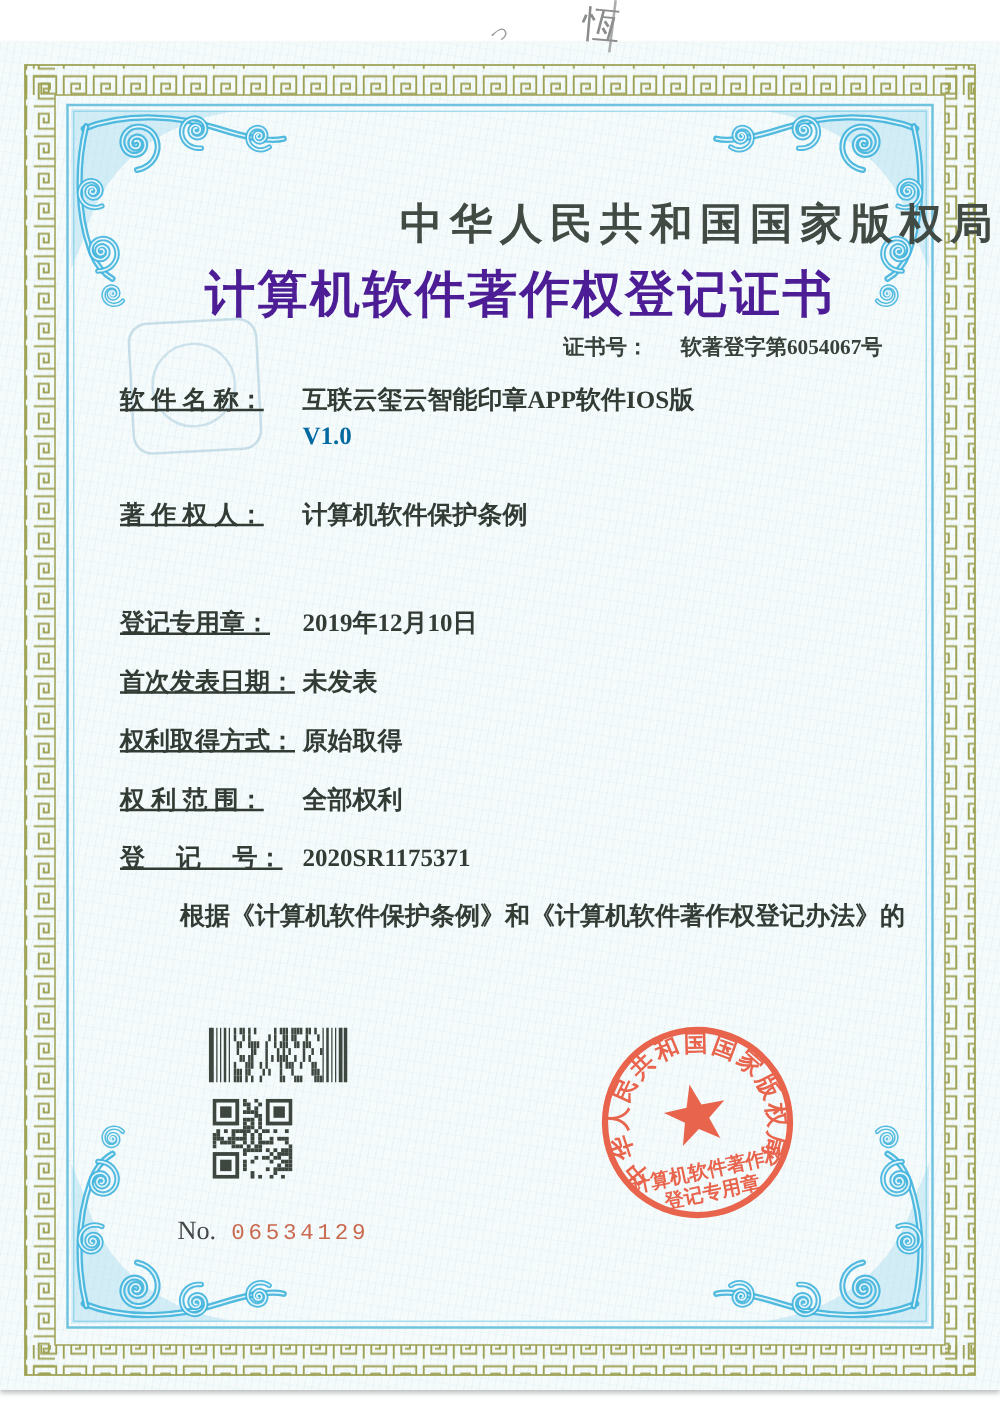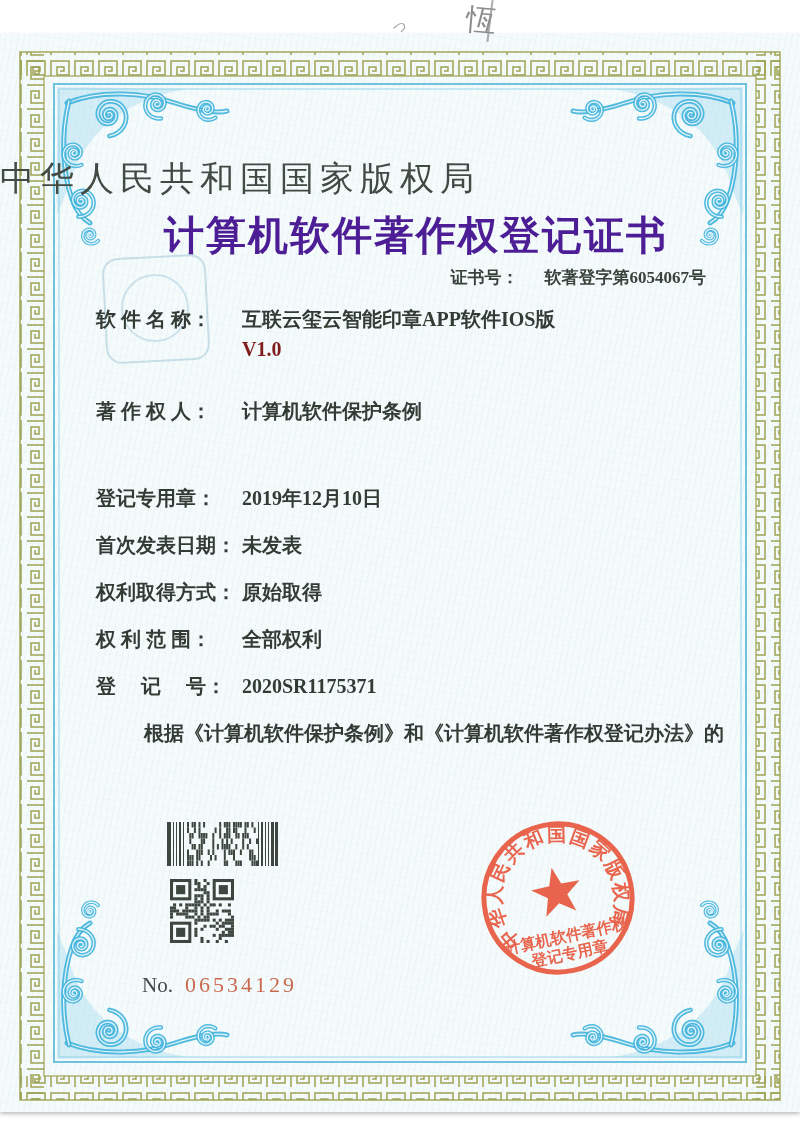--- a/index.html
+++ b/index.html
@@ -23,48 +23,48 @@
   .border-svg{position:absolute;left:0;top:0;width:800px;height:1078px;}
 
   
   .hw-char{position:absolute;left:466px;top:0px;font-size:30px;color:#8b8d8c;
     transform:rotate(5deg);font-family:"DejaVu Sans",sans-serif;z-index:5;}
   .hw-mark{position:absolute;left:390px;top:14px;font-size:17px;color:#9a9c9b;
     transform:rotate(-24deg);z-index:5;}
   .hw-line{position:absolute;left:489px;top:0px;width:1.5px;height:42px;background:#8f918f;
     transform:rotate(7deg);opacity:.75;z-index:6;}
 
-  .issuer{position:absolute;left:0;top:122px;width:100%;text-align:left;
-    font-size:34px;font-weight:400;letter-spacing:6px;color:#424a44;}
+  .issuer{position:absolute;left:0;top:122px;width:100%;text-align:right;
+    font-size:34px;font-weight:700;letter-spacing:6px;color:#424a44;}
   .cert-title{position:absolute;left:0;top:174px;width:100%;text-align:center;
     font-size:40px;font-weight:700;letter-spacing:2px;color:#4c1d95;margin-left:16px;}
   .certno{position:absolute;top:232px;right:94px;font-size:17px;font-weight:700;color:#39413b;}
   .certno .lbl{margin-right:26px;}
 
   .watermark-stamp{position:absolute;left:104px;top:222px;width:100px;height:102px;
     border:2px solid rgba(128,178,202,.38);border-radius:16px;transform:rotate(-3deg);}
   .watermark-stamp::after{content:"";position:absolute;left:15px;top:16px;width:64px;height:64px;
     border:2px solid rgba(128,178,202,.33);border-radius:50%;}
 
   .frow{position:absolute;left:96px;font-size:20px;font-weight:700;color:#333b35;white-space:nowrap;}
-  .frow .flabel{display:inline-block;width:146px;}
-  .fr1{top:272px}.fr1b{top:304px;left:242px;position:absolute;font-size:20px;font-weight:700;color:#7f1d1d;}
+  .frow .flabel{display:inline-block;width:146px;text-decoration:underline;}
+  .fr1{top:272px}.fr1b{top:304px;left:242px;position:absolute;font-size:20px;font-weight:700;color:#0369a1;}
   .fr2{top:364px}.fr3{top:451px}.fr4{top:498px}.fr5{top:545px}.fr6{top:592px}.fr7{top:639px}
 
   .statement{position:absolute;left:80px;top:676px;width:644px;
     font-size:20px;font-weight:700;line-height:47px;color:#333b35;}
   .statement .ln1{display:block;text-indent:40px;text-align:right;}
   .statement .ln2{display:block;}
 
   .barcode-svg{position:absolute;left:167px;top:788px;width:111px;height:44px;}
   .qr-svg{position:absolute;left:170px;top:845px;width:64px;height:64px;}
 
   .serial{position:absolute;left:142px;top:938px;font-size:21px;color:#45484a;white-space:nowrap;}
-  .serial .num{font-family:Liberation Serif, serif;
-    font-size:22px;letter-spacing:3px;color:var(--serial-red,#c96a50);font-weight:400;margin-left:12px;}
+  .serial .num{font-family:Liberation Mono, monospace;
+    font-size:18px;letter-spacing:3px;color:var(--serial-red,#c96a50);font-weight:400;margin-left:12px;}
 
   .seal-wrap{position:absolute;left:477px;top:783px;width:162px;height:162px;opacity:.93;}
   .seal-ring{fill:none;stroke:var(--seal-red,#e8593f);stroke-width:5;}
   .seal-star{fill:var(--seal-red,#e8593f);}
   .seal-ring-chars text{fill:var(--seal-red,#e8593f);font-size:19px;font-weight:700;
     font-family:"Liberation Serif","DejaVu Serif",serif;}
   .seal-line{fill:var(--seal-red,#e8593f);font-weight:700;text-anchor:middle;
     font-family:"Liberation Serif","DejaVu Serif",serif;}
   .seal-l1{font-size:15.5px;}
   .seal-l2{font-size:15.5px;}

